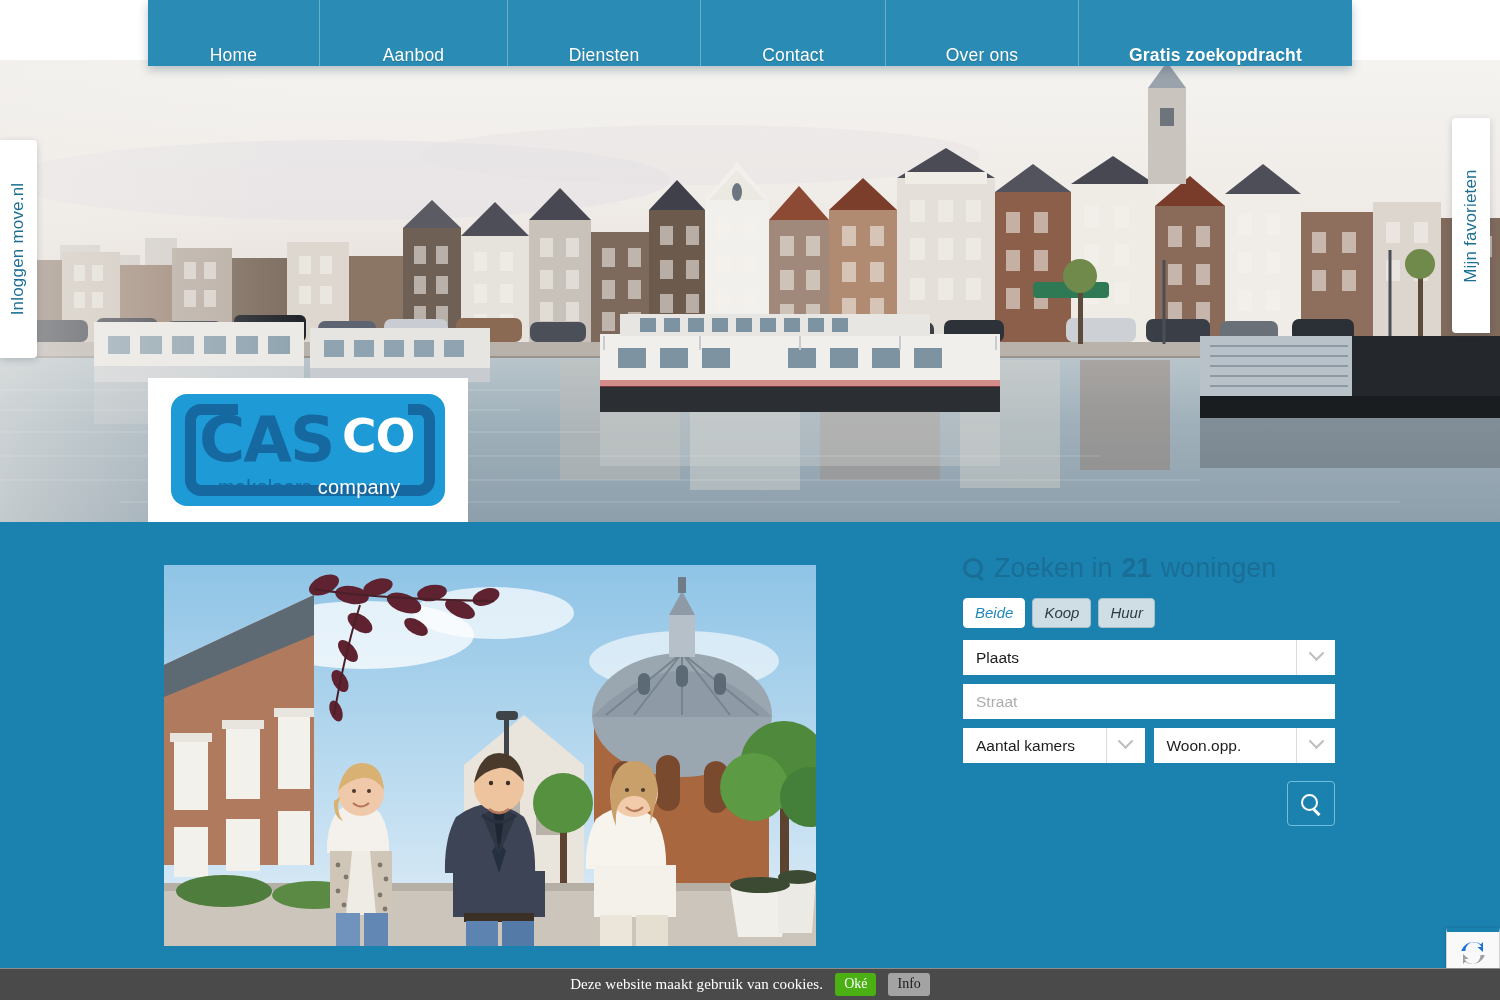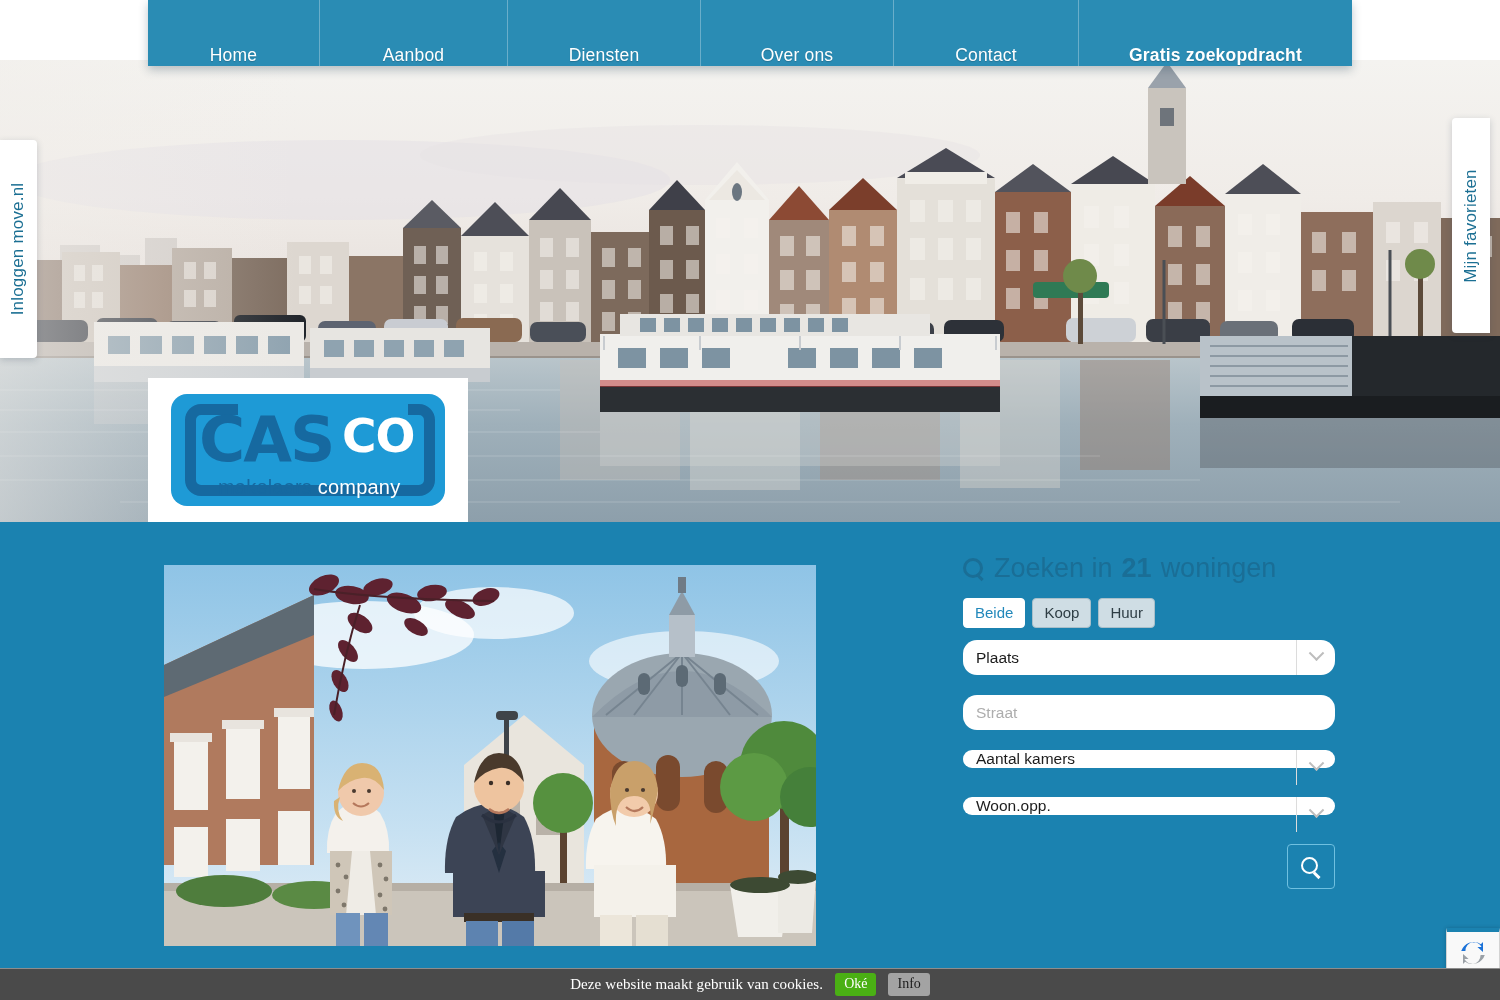--- a/index.html
+++ b/index.html
@@ -220,21 +220,21 @@
   .mag-head::after {
     content:"";
     position: absolute;
     left: 14px; top: 15px;
     width: 8px; height: 3px;
     background: #1a6e96;
     transform: rotate(45deg);
     transform-origin: left center;
   }
 
-  .seg-row { display: flex; gap: 7px; margin-bottom: 12px; }
+  .seg-row { display: flex; gap: 7px; margin-bottom: 12px; font-style: italic; }
   .seg-btn {
     border: 1px solid #a9bfca;
     border-radius: 4px;
     padding: 6px 11px 7px;
     font-size: 15px;
     line-height: 1;
     cursor: pointer;
     background: #cfdde4;
     color: #2e3d44;
     user-select: none;
@@ -242,22 +242,22 @@
   .seg-btn.active {
     background: #ffffff;
     color: #2288bb;
     border-color: #ffffff;
   }
 
   .field {
     position: relative;
     background: #ffffff;
     height: 35px;
-    border-radius: 14px;
-    margin-bottom: 20px;
+    border-radius: 0;
+    margin-bottom: 9px;
     display: flex;
     align-items: center;
     cursor: pointer;
   }
   .field .ftext {
     padding-left: 13px;
     font-size: 15.5px;
     color: #1c1c1c;
   }
   .field .ftext.ph { color: #adadad; }
@@ -270,21 +270,21 @@
     align-items: center;
     justify-content: center;
   }
   .chev {
     width: 11px; height: 11px;
     border-right: 2.5px solid #bdbdbd;
     border-bottom: 2.5px solid #bdbdbd;
     transform: rotate(45deg) translate(-3px,-3px);
   }
 
-  .field-row { display: flex; gap: 9px; flex-direction: column; }
+  .field-row { display: flex; gap: 9px; }
   .field-row .field { flex: 1 1 0; }
 
   .search-btn {
     margin-top: 9px;
     margin-left: auto;
     width: 48px; height: 45px;
     background: #1b82b0;
     border: 1px solid #6fc0e0;
     border-radius: 4px;
     display: flex;
@@ -704,25 +704,25 @@
   <nav class="nav-wrap">
     <div class="nav-item" style="width:172px">
       <span>Home</span>
     </div>
     <div class="nav-item" style="width:188px">
       <span>Aanbod</span>
     </div>
     <div class="nav-item" style="width:193px">
       <span>Diensten</span>
     </div>
+    <div class="nav-item" style="width:185px">
+      <span>Contact</span>
+    </div>
     <div class="nav-item" style="width:193px">
       <span>Over ons</span>
-    </div>
-    <div class="nav-item" style="width:185px">
-      <span>Contact</span>
     </div>
     <div class="nav-item" style="width:273px">
       <span>Gratis zoekopdracht</span>
     </div>
   </nav>
 
   <div class="side-tab side-tab-left">
     <span>Inloggen move.nl</span>
   </div>
   <div class="side-tab side-tab-right">

